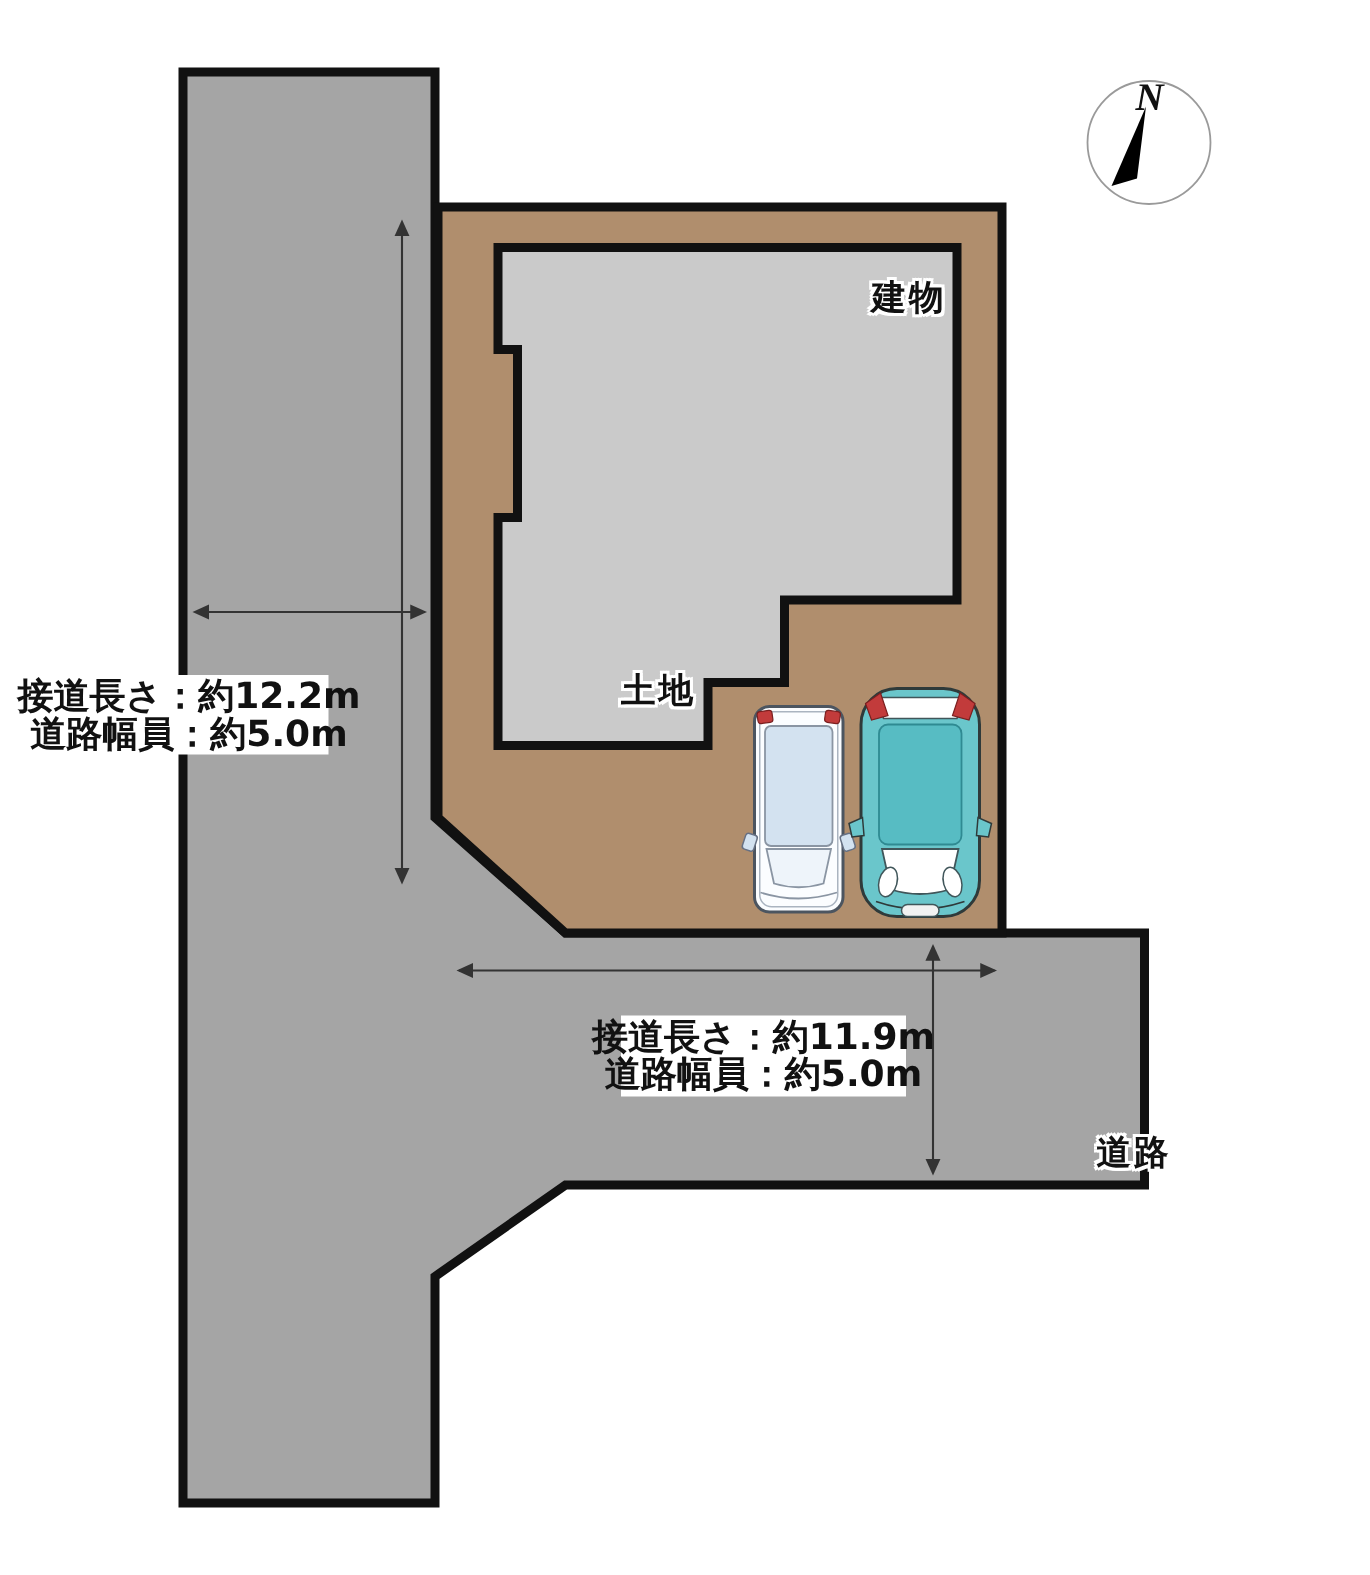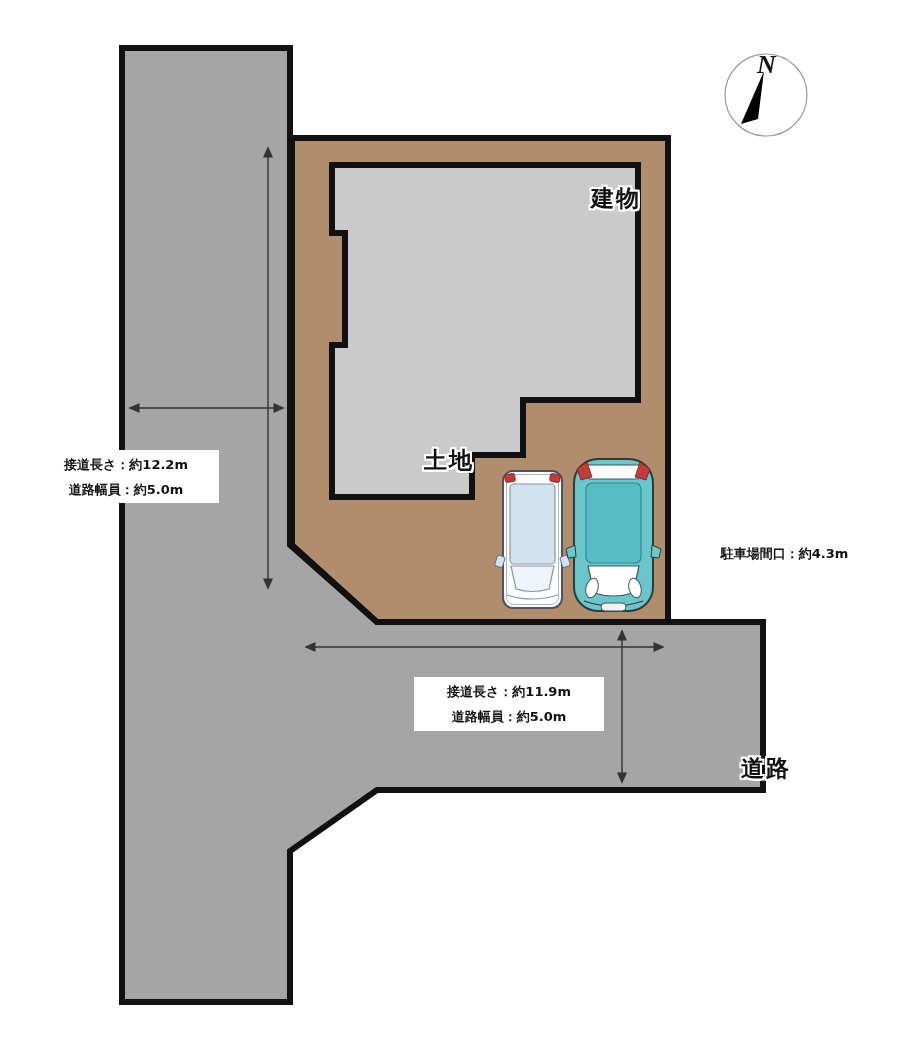--- a/index.html
+++ b/index.html
@@ -16,31 +16,30 @@
     font-weight:700;
     font-size:23px;
     color:#111;
     letter-spacing:2px;
     white-space:nowrap;
     text-shadow:
       -2px -2px 0 #fff, 2px -2px 0 #fff,
       -2px  2px 0 #fff, 2px  2px 0 #fff,
        0   -2px 0 #fff, 0    2px 0 #fff,
       -2px  0   0 #fff, 2px  0   0 #fff;
-    margin-left: 10px;
   }
   .measure-box{
     position:absolute;
     background:#ffffff;
     display:flex;
     flex-direction:column;
     justify-content:center;
     align-items:center;
     font-weight:700;
-    font-size:13px;
+    font-size:24px;
     line-height:25px;
     color:#111;
     white-space:nowrap;
     text-align:center;
   }
   .north-label{
     position:absolute;
     font-family:"Liberation Serif","DejaVu Serif",serif;
     font-style:italic;
     font-weight:600;
@@ -109,21 +108,20 @@
   <div class="area-label" style="left:581px;top:183px;">建物</div>
   <div class="area-label" style="left:414px;top:445px;">土地</div>
   <div class="area-label" style="left:731px;top:753px;">道路</div>
 
   <div class="measure-box" style="left:33px;top:450px;width:186px;height:53px;">
     <div>接道長さ：約12.2m</div>
     <div>道路幅員：約5.0m</div>
   </div>
 
   <div class="measure-box" style="left:679px;top:527px;width:211px;height:52px;">
-    <div>駐車場間口：約4.3m</div>
   </div>
 
   <div class="measure-box" style="left:414px;top:677px;width:190px;height:54px;">
     <div>接道長さ：約11.9m</div>
     <div>道路幅員：約5.0m</div>
   </div>
 
 </div>
 
 </body></html>

